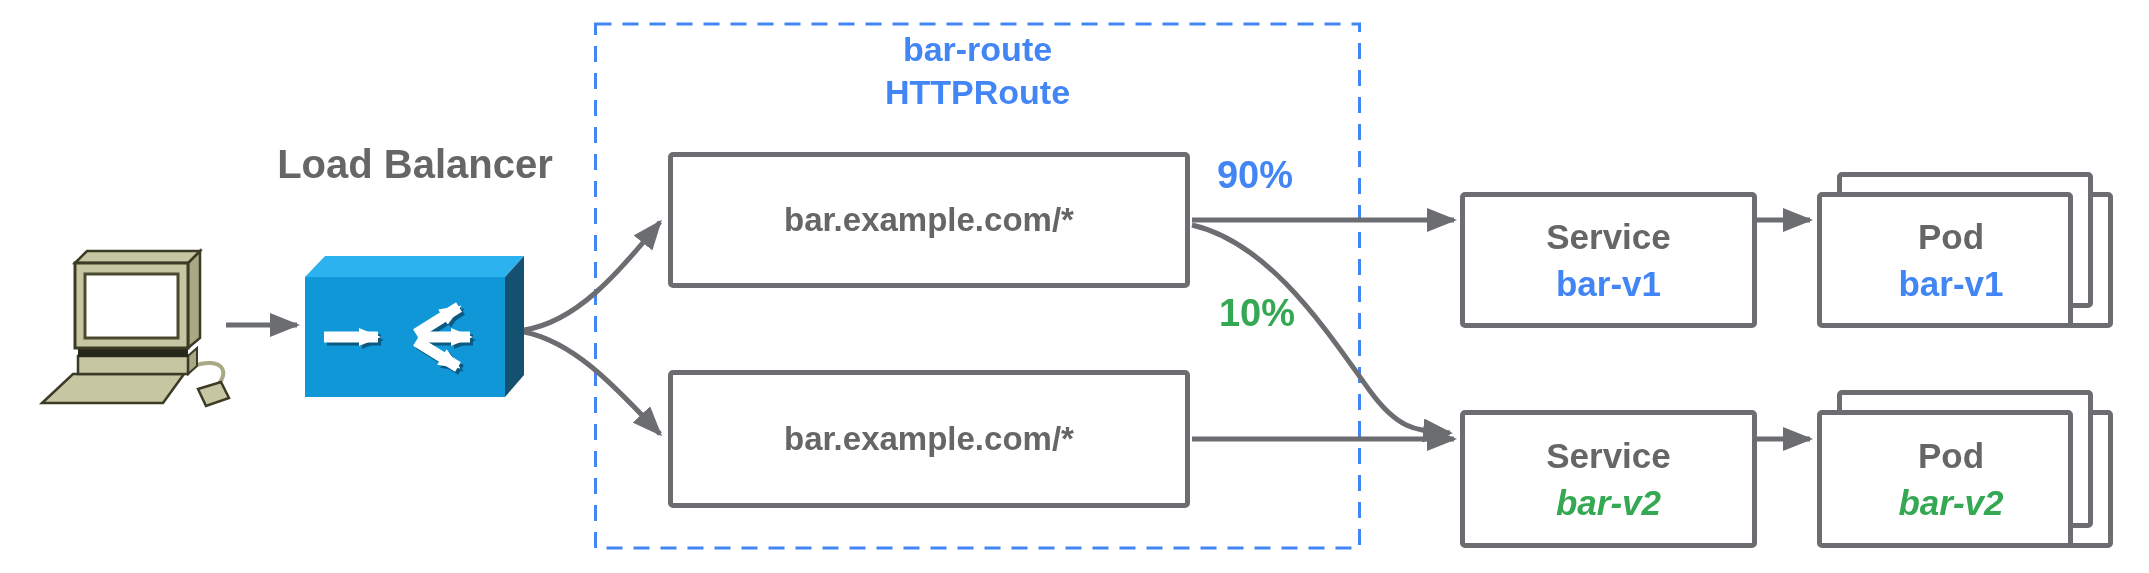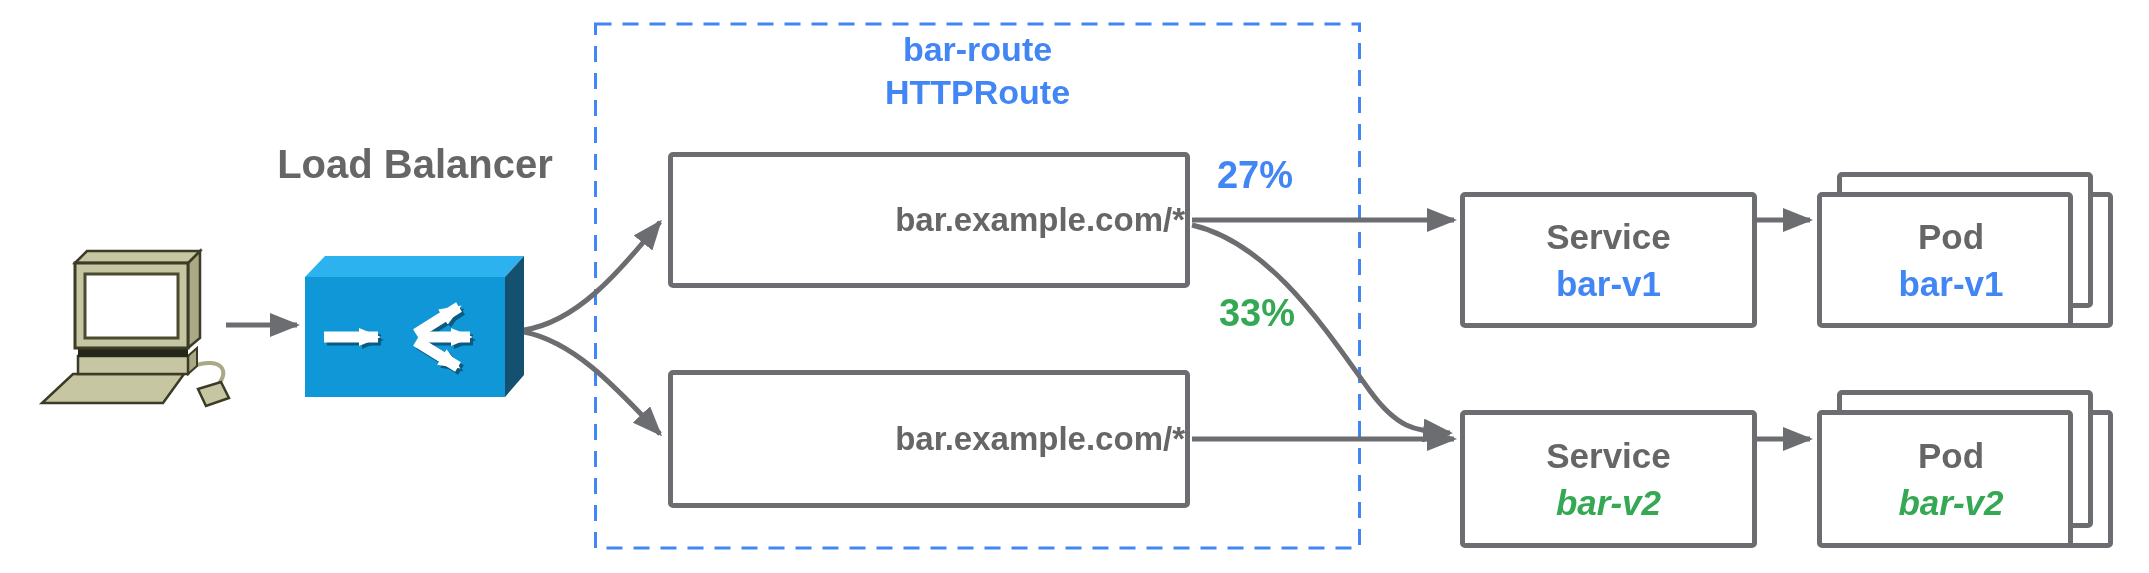--- a/index.html
+++ b/index.html
@@ -17,21 +17,21 @@
   .lb-label{left:265px; top:142px; width:300px; font-size:40px; color:var(--text_gray);}
   .route-title{left:595px; top:28px; width:765px; font-size:34px; line-height:43px; color:var(--blue);}
   .pct{font-size:38px; line-height:40px; width:120px;}
   .pct-90{left:1195px; top:155px; color:var(--blue);}
   .pct-10{left:1197px; top:293px; color:var(--green);}
   .box{
     position:absolute; background:#fff; border:5px solid var(--line_gray); border-radius:5px;
     box-sizing:border-box; display:flex; flex-direction:column; align-items:center;
     justify-content:center; text-align:center;
   }
-  .rule-box{font-size:33px; line-height:44px; color:var(--text_gray);align-items:flex-end;}
+  .rule-box{font-size:33px; line-height:44px; color:var(--text_gray);}
   .kv-box{font-size:35px; line-height:47px;margin-top:40px;}
   .kind{color:var(--text_gray);}
   .text-blue{color:var(--blue);}
   .text-green{color:var(--green);font-style:italic;}
   .line:empty{display:none;}
   .pod-stack{position:absolute;}
   .pod-card{
     position:absolute; background:#fff; border:5px solid var(--line_gray); border-radius:5px;
     box-sizing:border-box; display:flex; flex-direction:column; align-items:center;
     justify-content:center; text-align:center;padding-left:12px;
@@ -92,22 +92,22 @@
     </g>
   </svg>
 
   <div class="label lb-label">Load Balancer</div>
 
   <div class="label route-title">
     <div>bar-route</div>
     <div>HTTPRoute</div>
   </div>
 
-  <div class="label pct pct-90">27%</div>
-  <div class="label pct pct-10">33%</div>
+  <div class="label pct pct-90">90%</div>
+  <div class="label pct pct-10">10%</div>
 
   <div class="box rule-box" style="left:668px; top:152px; width:522px; height:136px;">
     <div class="line">bar.example.com/*</div>
 
   </div>
 
   <div class="box rule-box" style="left:668px; top:370px; width:522px; height:138px;">
     <div class="line">bar.example.com/*</div>
   </div>
 

